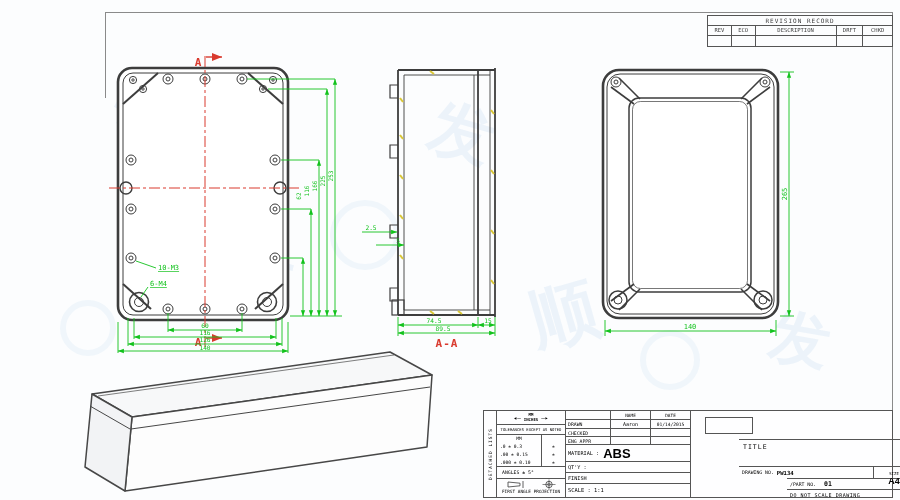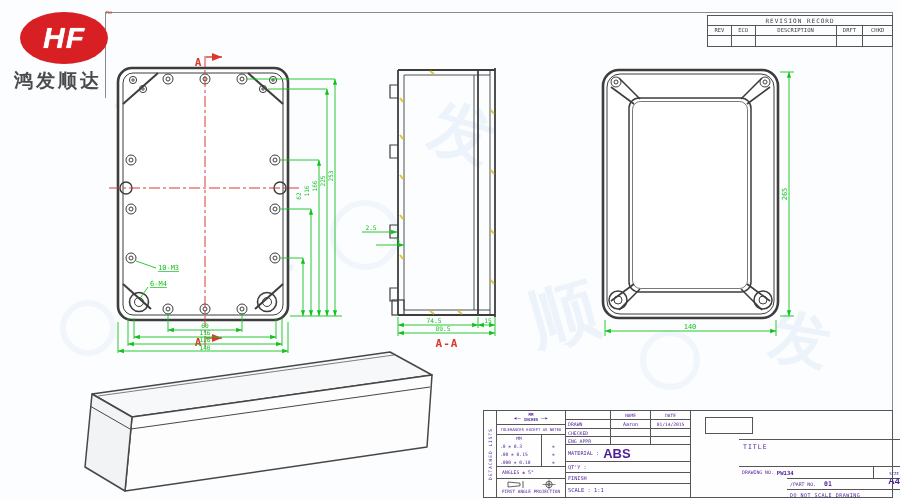--- a/index.html
+++ b/index.html
@@ -28,21 +28,21 @@
                color:#3c3c3c; border:1px solid #555; background:transparent; }
   .rev-title { height:10px; border-bottom:1px solid #555; text-align:center; font-size:6px; line-height:10px; letter-spacing:1px;}
   .rev-row { display:flex; height:10px; }
   .rev-row.hdr { border-bottom:1px solid #555; }
   .rev-cell { font-size:5.5px; line-height:9px; text-align:center; border-right:1px solid #555; }
   .rev-cell:last-child { border-right:none; }
   .rc0{width:24px}.rc1{width:24px}.rc2{width:82px}.rc3{width:27px}.rc4{width:29px; border-right:none}
 
   
   .tb { position:absolute; left:483px; top:410px; width:410px; height:88px; border:1px solid #555;
-        color:#4c1d95; font-family:"DejaVu Sans Mono", monospace; background:rgba(255,255,255,.55); }
+        color:#000000; font-family:"DejaVu Sans Mono", monospace; background:rgba(255,255,255,.55); }
   .abs { position:absolute; }
   .b-r { border-right:1px solid #555; } .b-b { border-bottom:1px solid #555; }
   .b-t { border-top:1px solid #555;margin-left:48px; } .b-l { border-left:1px solid #555; }
   .vtext { writing-mode:vertical-rl; transform:rotate(180deg); font-size:4.5px; letter-spacing:1px;
            display:flex; align-items:center; justify-content:center; width:100%; height:100%; }
   .cfs { display:flex; align-items:center; justify-content:center; }
   .tol-grid { display:grid; grid-template-columns:45px 23px; }
   .tol-grid div { font-size:4.6px; line-height:8px; padding-left:3px; }
   .tol-grid .inch { text-align:center; padding-left:0; }
   .lbl { font-size:4.8px; }
@@ -59,27 +59,20 @@
   <span class="wm" style="left:530px;top:270px;font-size:68px;transform:rotate(-16deg)">顺</span>
   <span class="wm" style="left:770px;top:300px;font-size:60px;transform:rotate(10deg)">发</span>
   <div class="wm-ring" style="left:330px;top:200px;width:70px;height:70px"></div>
   <div class="wm-ring" style="left:640px;top:330px;width:60px;height:60px"></div>
   <div class="wm-ring" style="left:60px;top:300px;width:56px;height:56px"></div>
 
   <div class="frame" style="left:105px;top:12px;width:788px;height:1px"></div>
   <div class="frame" style="left:105px;top:12px;width:1px;height:86px"></div>
   <div class="frame" style="left:892px;top:12px;width:1px;height:486px"></div>
 
-  <div class="logo-wrap">
-    <div class="logo-oval">
-      <span>HF</span>
-      <i class="logo-tm">™</i>
-    </div>
-    <div class="logo-cn">鸿发顺达</div>
-  </div>
 
   <div class="rev-table">
     <div class="rev-title">REVISION RECORD</div>
     <div class="rev-row hdr">
       <div class="rev-cell rc0">REV</div>
       <div class="rev-cell rc1">ECO</div>
       <div class="rev-cell rc2">DESCRIPTION</div>
       <div class="rev-cell rc3">DRFT</div>
       <div class="rev-cell rc4">CHKD</div>
     </div>

